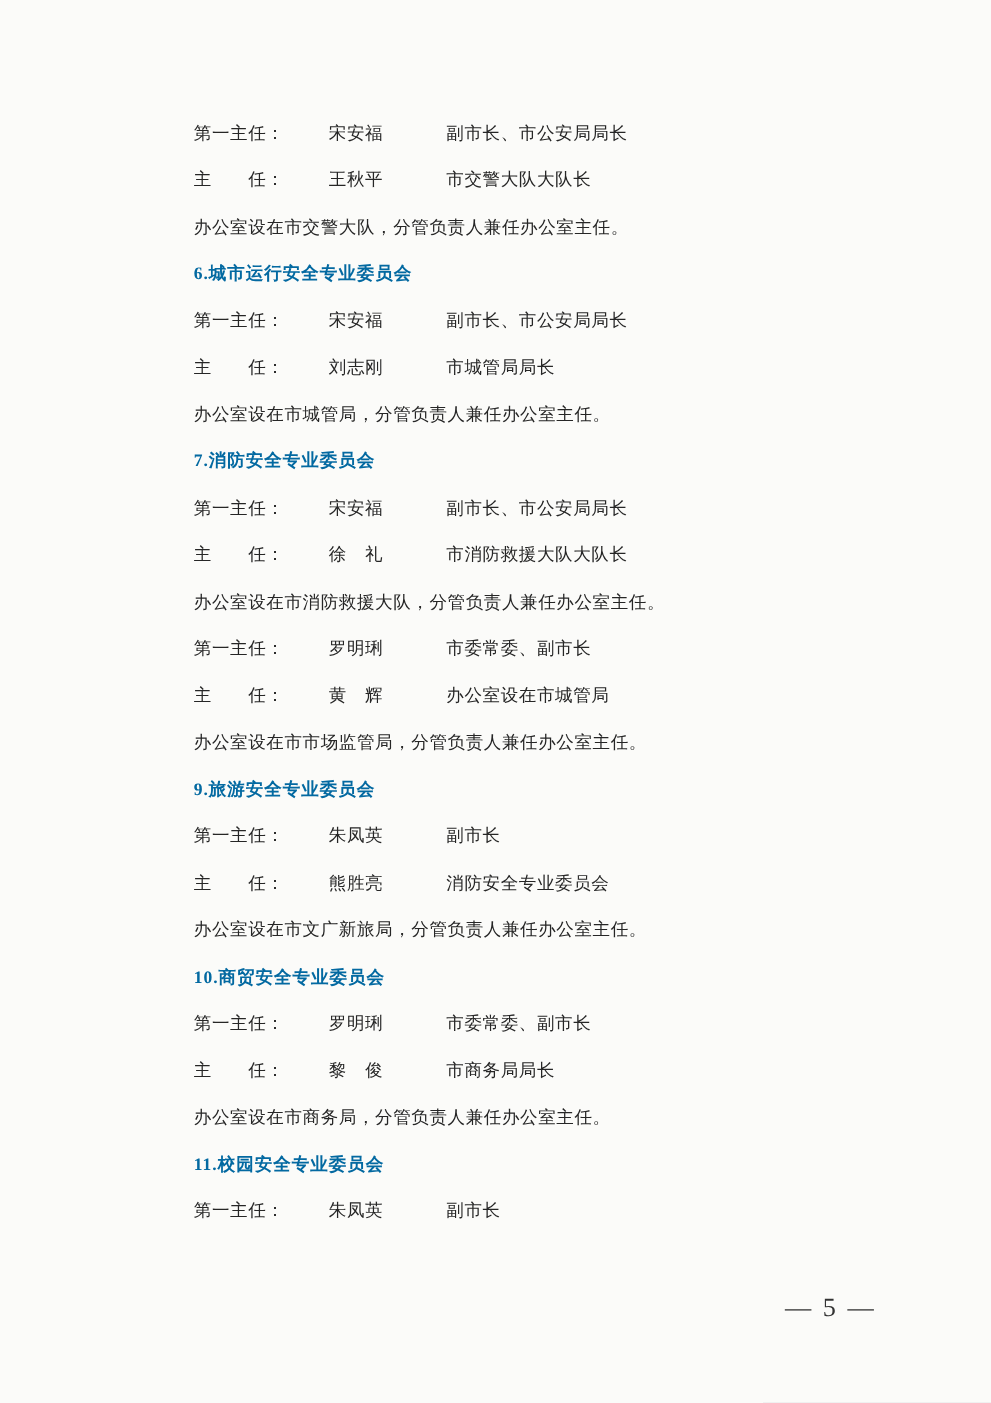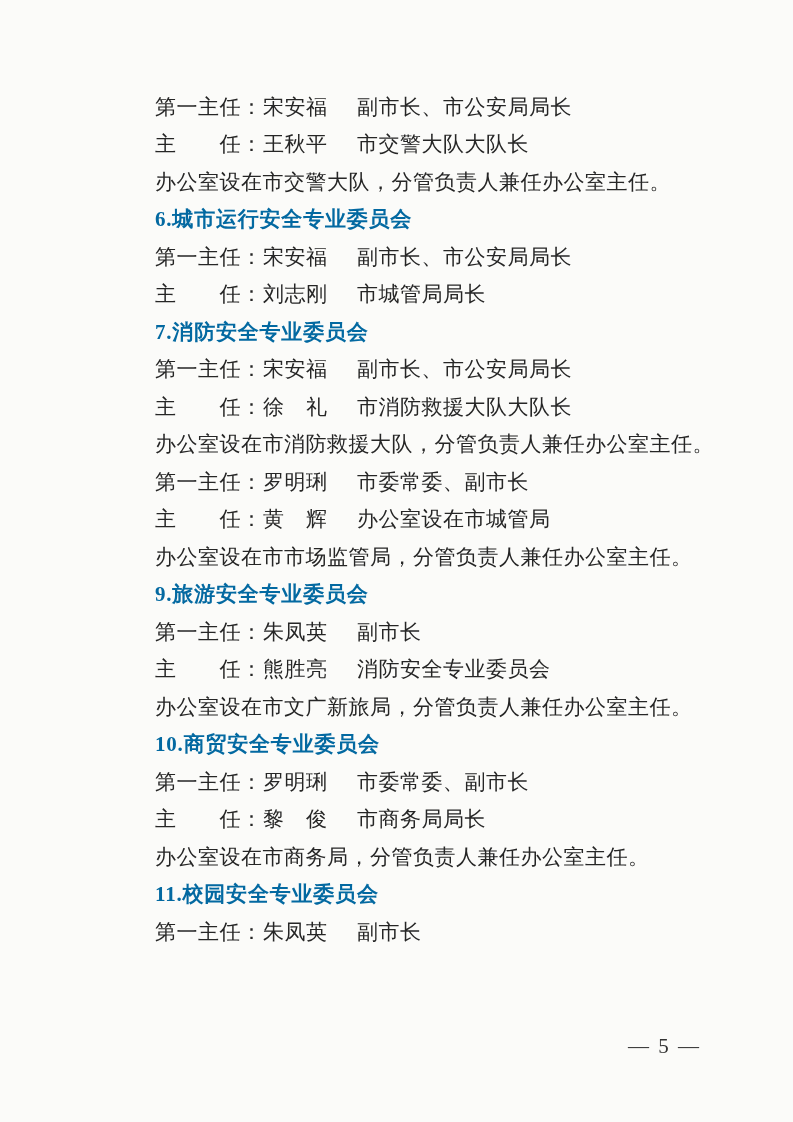--- a/index.html
+++ b/index.html
@@ -20,21 +20,21 @@
   .doc-body {
     position: absolute;
     left: 155px;
     top: 88px;
     width: 585px;
   }
   .line {
     height: 37.5px;
     display: flex;
     align-items: center;
-    font-size: 21px;
+    font-size: 14px;
     white-space: pre;
     letter-spacing: 0.5px;
   }
   .line.heading {
     font-weight: 700;
     color: #0369a1;
     letter-spacing: 0.8px;
   }
   .plabel {
     display: inline-block;
@@ -64,20 +64,21 @@
 <body>
 
 <div class="page">
   <div class="doc-body">
       <div class="line person"><span class="plabel">第一主任：</span><span class="pname">宋安福</span><span class="ptitle">副市长、市公安局局长</span></div>
       <div class="line person"><span class="plabel">主　　任：</span><span class="pname">王秋平</span><span class="ptitle">市交警大队大队长</span></div>
       <div class="line office">办公室设在市交警大队，分管负责人兼任办公室主任。</div>
       <div class="line heading">6.城市运行安全专业委员会</div>
       <div class="line person"><span class="plabel">第一主任：</span><span class="pname">宋安福</span><span class="ptitle">副市长、市公安局局长</span></div>
       <div class="line person"><span class="plabel">主　　任：</span><span class="pname">刘志刚</span><span class="ptitle">市城管局局长</span></div>
+      <div class="line office">办公室设在市城管局，分管负责人兼任办公室主任。</div>
       <div class="line heading">7.消防安全专业委员会</div>
       <div class="line person"><span class="plabel">第一主任：</span><span class="pname">宋安福</span><span class="ptitle">副市长、市公安局局长</span></div>
       <div class="line person"><span class="plabel">主　　任：</span><span class="pname">徐　礼</span><span class="ptitle">市消防救援大队大队长</span></div>
       <div class="line office">办公室设在市消防救援大队，分管负责人兼任办公室主任。</div>
       <div class="line person"><span class="plabel">第一主任：</span><span class="pname">罗明琍</span><span class="ptitle">市委常委、副市长</span></div>
       <div class="line person"><span class="plabel">主　　任：</span><span class="pname">黄　辉</span><span class="ptitle">办公室设在市城管局</span></div>
       <div class="line office">办公室设在市市场监管局，分管负责人兼任办公室主任。</div>
       <div class="line heading">9.旅游安全专业委员会</div>
       <div class="line person"><span class="plabel">第一主任：</span><span class="pname">朱凤英</span><span class="ptitle">副市长</span></div>
       <div class="line person"><span class="plabel">主　　任：</span><span class="pname">熊胜亮</span><span class="ptitle">消防安全专业委员会</span></div>

